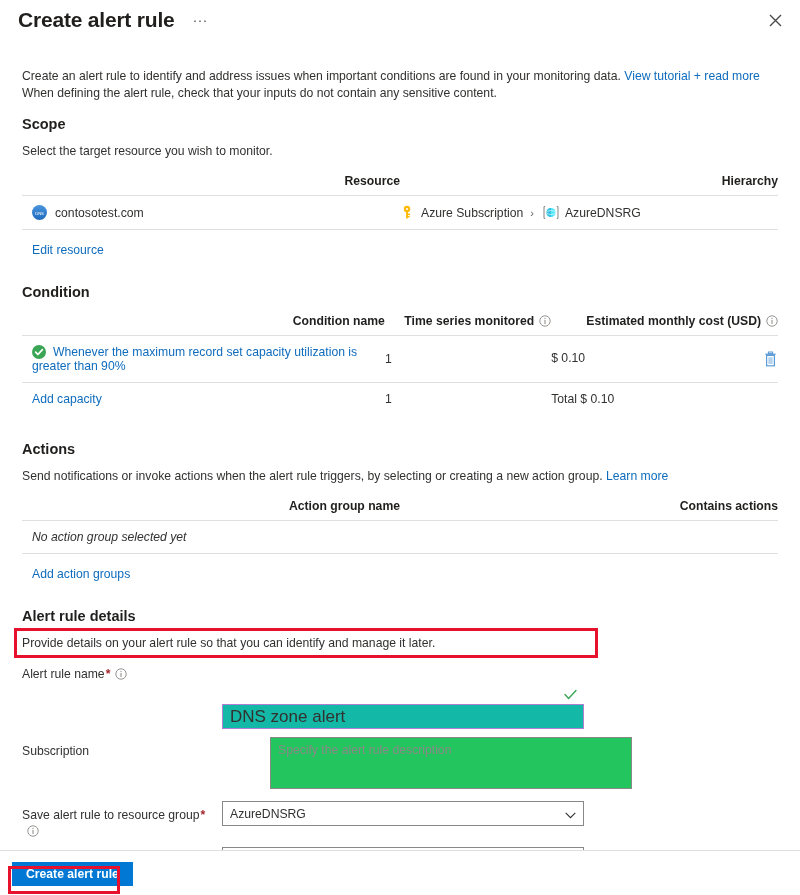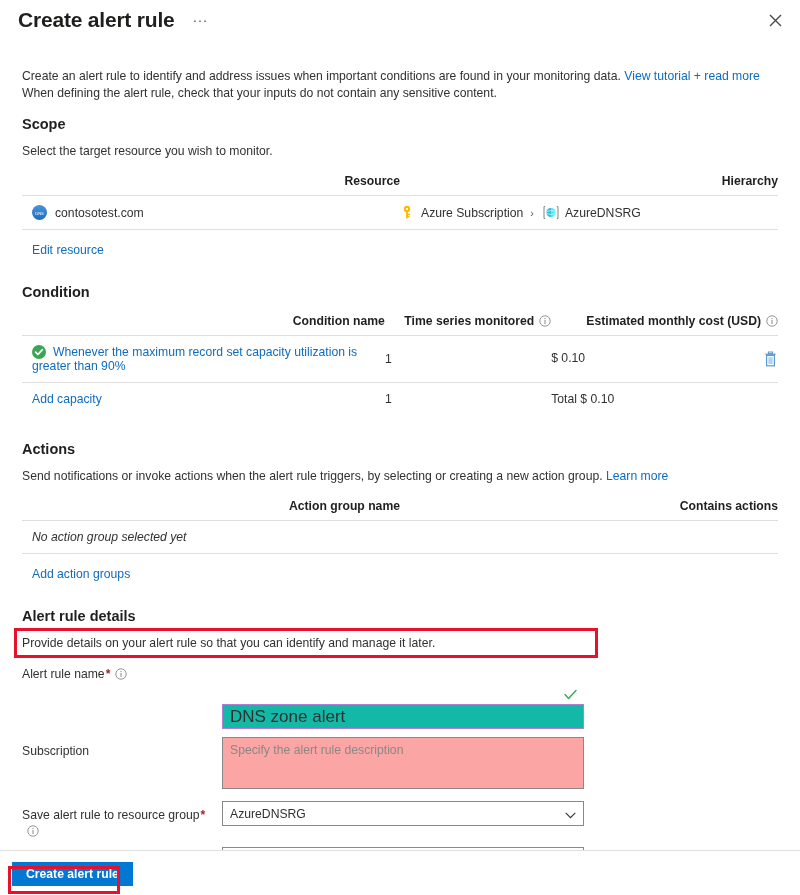--- a/index.html
+++ b/index.html
@@ -196,27 +196,28 @@
     right: 7px; top: 50%;
     transform: translateY(-50%);
     pointer-events: none;
   }
   .txt-input.validated { border: 1px solid #b07fd4; }
 
   .txtarea {
     width: 100%;
     height: 52px;
     border: 1px solid #8a8886;
-    background: #fca5a5;
+    background: #22c55e;
     font-family: "Liberation Sans", sans-serif;
     font-size: 12.2px;
     color: #323130;
     padding: 5px 7px;
     resize: none;
     outline: none;
+    margin-left: 48px;
   }
   .txtarea::placeholder, .txt-input::placeholder { color: #8a8886; }
 
   .select-wrap { position: relative; }
   .select-box {
     width: 100%;
     height: 25px;
     border: 1px solid #8a8886;
     background: #ffffff;
     font-size: 12.2px;

